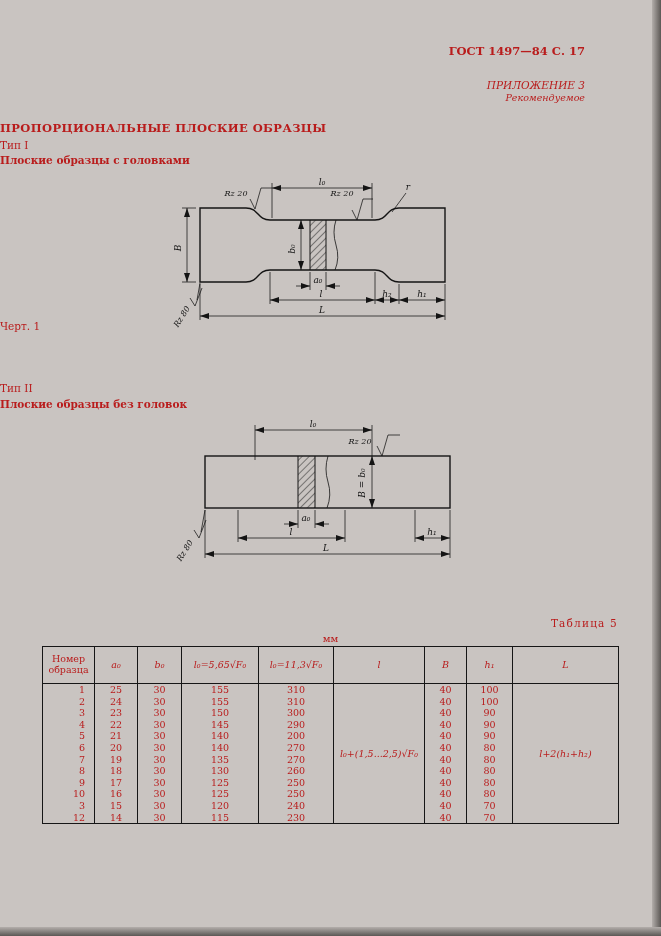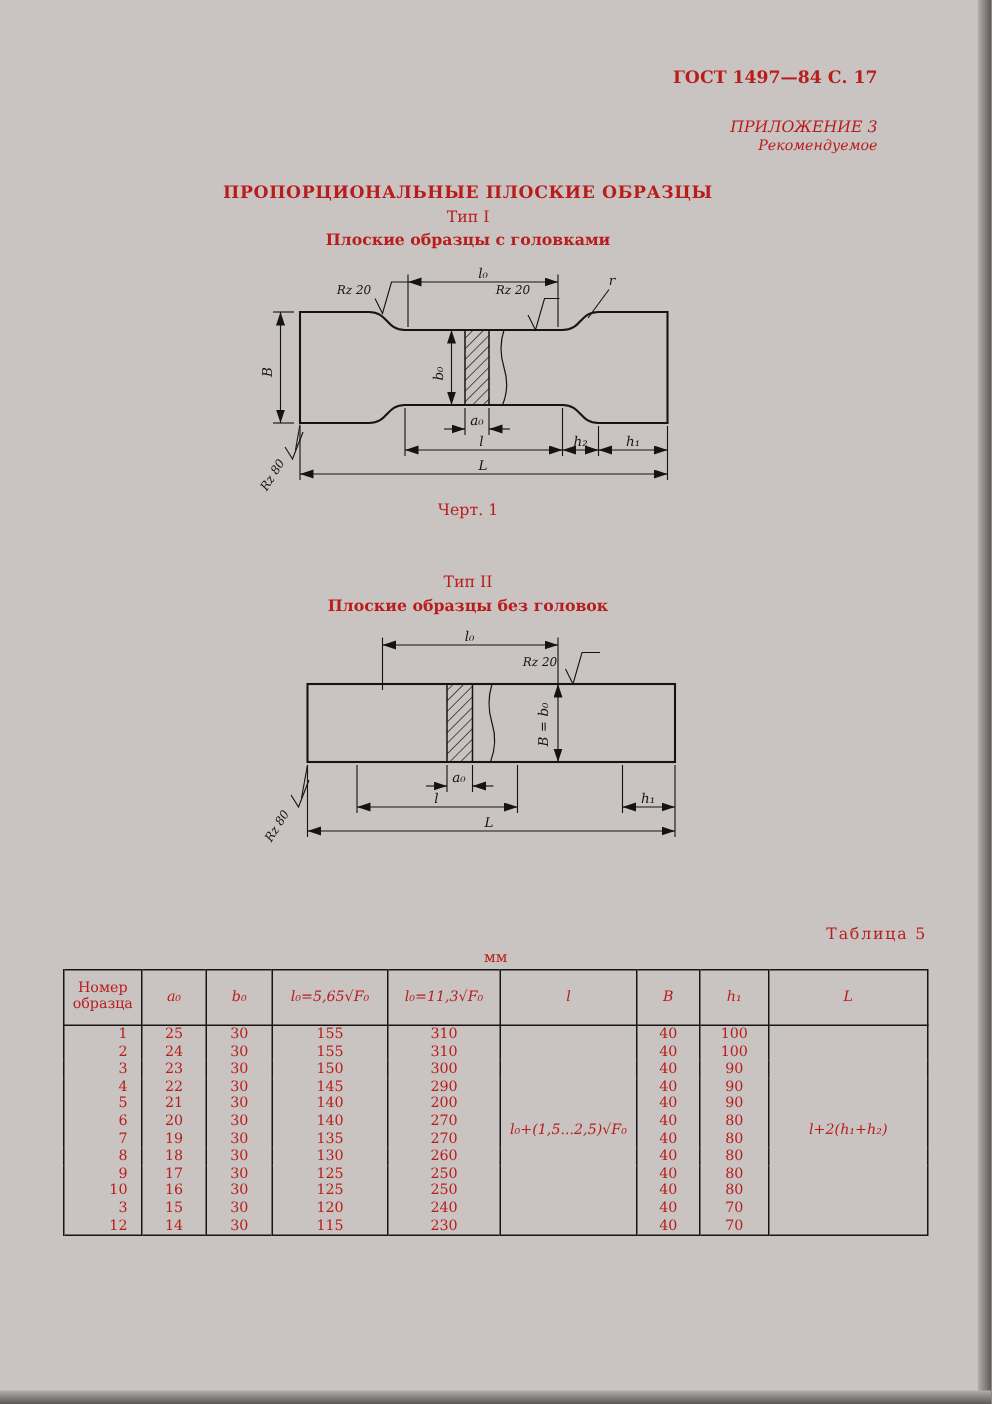--- a/index.html
+++ b/index.html
@@ -3,21 +3,21 @@
 <meta charset="utf-8">
 <style>
   html,body{margin:0;padding:0;background:#77736f;}
   .page{position:relative;width:661px;height:936px;background:#c9c4c1;
         font-family:"DejaVu Serif","Liberation Serif",serif;color:#b91c1c;overflow:hidden;}
   .edge-right{position:absolute;top:0;right:0;width:9px;height:100%;
         background:linear-gradient(to right,#b3aeab,#5c5855);}
   .edge-bottom{position:absolute;left:0;bottom:0;width:100%;height:9px;
         background:linear-gradient(to bottom,#b3aeab,#5c5855);}
   .abs{position:absolute;}
-  .c{position:absolute;left:0;right:37px;text-align:center;}
+  .c{position:absolute;left:0;right:37px;text-align:left;}
   .doc-ref{font-weight:bold;font-size:11.5px;}
   .annex{font-style:italic;font-size:10.5px;text-align:right;}
   .annex-sub{font-style:italic;font-size:9.5px;text-align:right;}
   .main-title{font-weight:bold;font-size:11.5px;letter-spacing:.4px;}
   .type-label{font-size:10.5px;}
   .subtitle{font-weight:bold;font-size:10.5px;}
   .caption{font-size:10.5px;}
   .tbl-caption{font-size:10.5px;letter-spacing:1.2px;}
   .unit{font-size:10px;}
 
@@ -115,21 +115,21 @@
       <text class="dl" x="135" y="79" text-anchor="middle" transform="rotate(-90 135 79)">b₀</text>
       <text class="dl" x="158" y="113" text-anchor="middle">a₀</text>
       <text class="dl" x="161" y="127" text-anchor="middle">l</text>
       <text class="dl" x="227" y="127" text-anchor="middle">h₂</text>
       <text class="dl" x="262" y="127" text-anchor="middle">h₁</text>
       <text class="dl" x="162" y="143" text-anchor="middle">L</text>
       <text class="rz" x="24" y="148" text-anchor="middle" transform="rotate(-58 24 148)">Rz 80</text>
     </g>
   </svg>
 
-  <div class="c caption" style="top:334px;">Черт. 1</div>
+  <div class="c caption" style="top:320px;">Черт. 1</div>
 
   <div class="c type-label" style="top:382px;">Тип II</div>
   <div class="c subtitle" style="top:398px;">Плоские образцы без головок</div>
 
   <svg class="abs" style="left:160px;top:414px;" width="330" height="152" viewBox="0 0 330 152">
     <defs>
       <pattern id="hatch2" patternUnits="userSpaceOnUse" width="5" height="5" patternTransform="rotate(45)">
         <line x1="0" y1="0" x2="0" y2="5" stroke="#222" stroke-width="1"></line>
       </pattern>
       <marker id="arr2" markerWidth="10" markerHeight="8" refX="9" refY="3" orient="auto-start-reverse" markerUnits="userSpaceOnUse">

